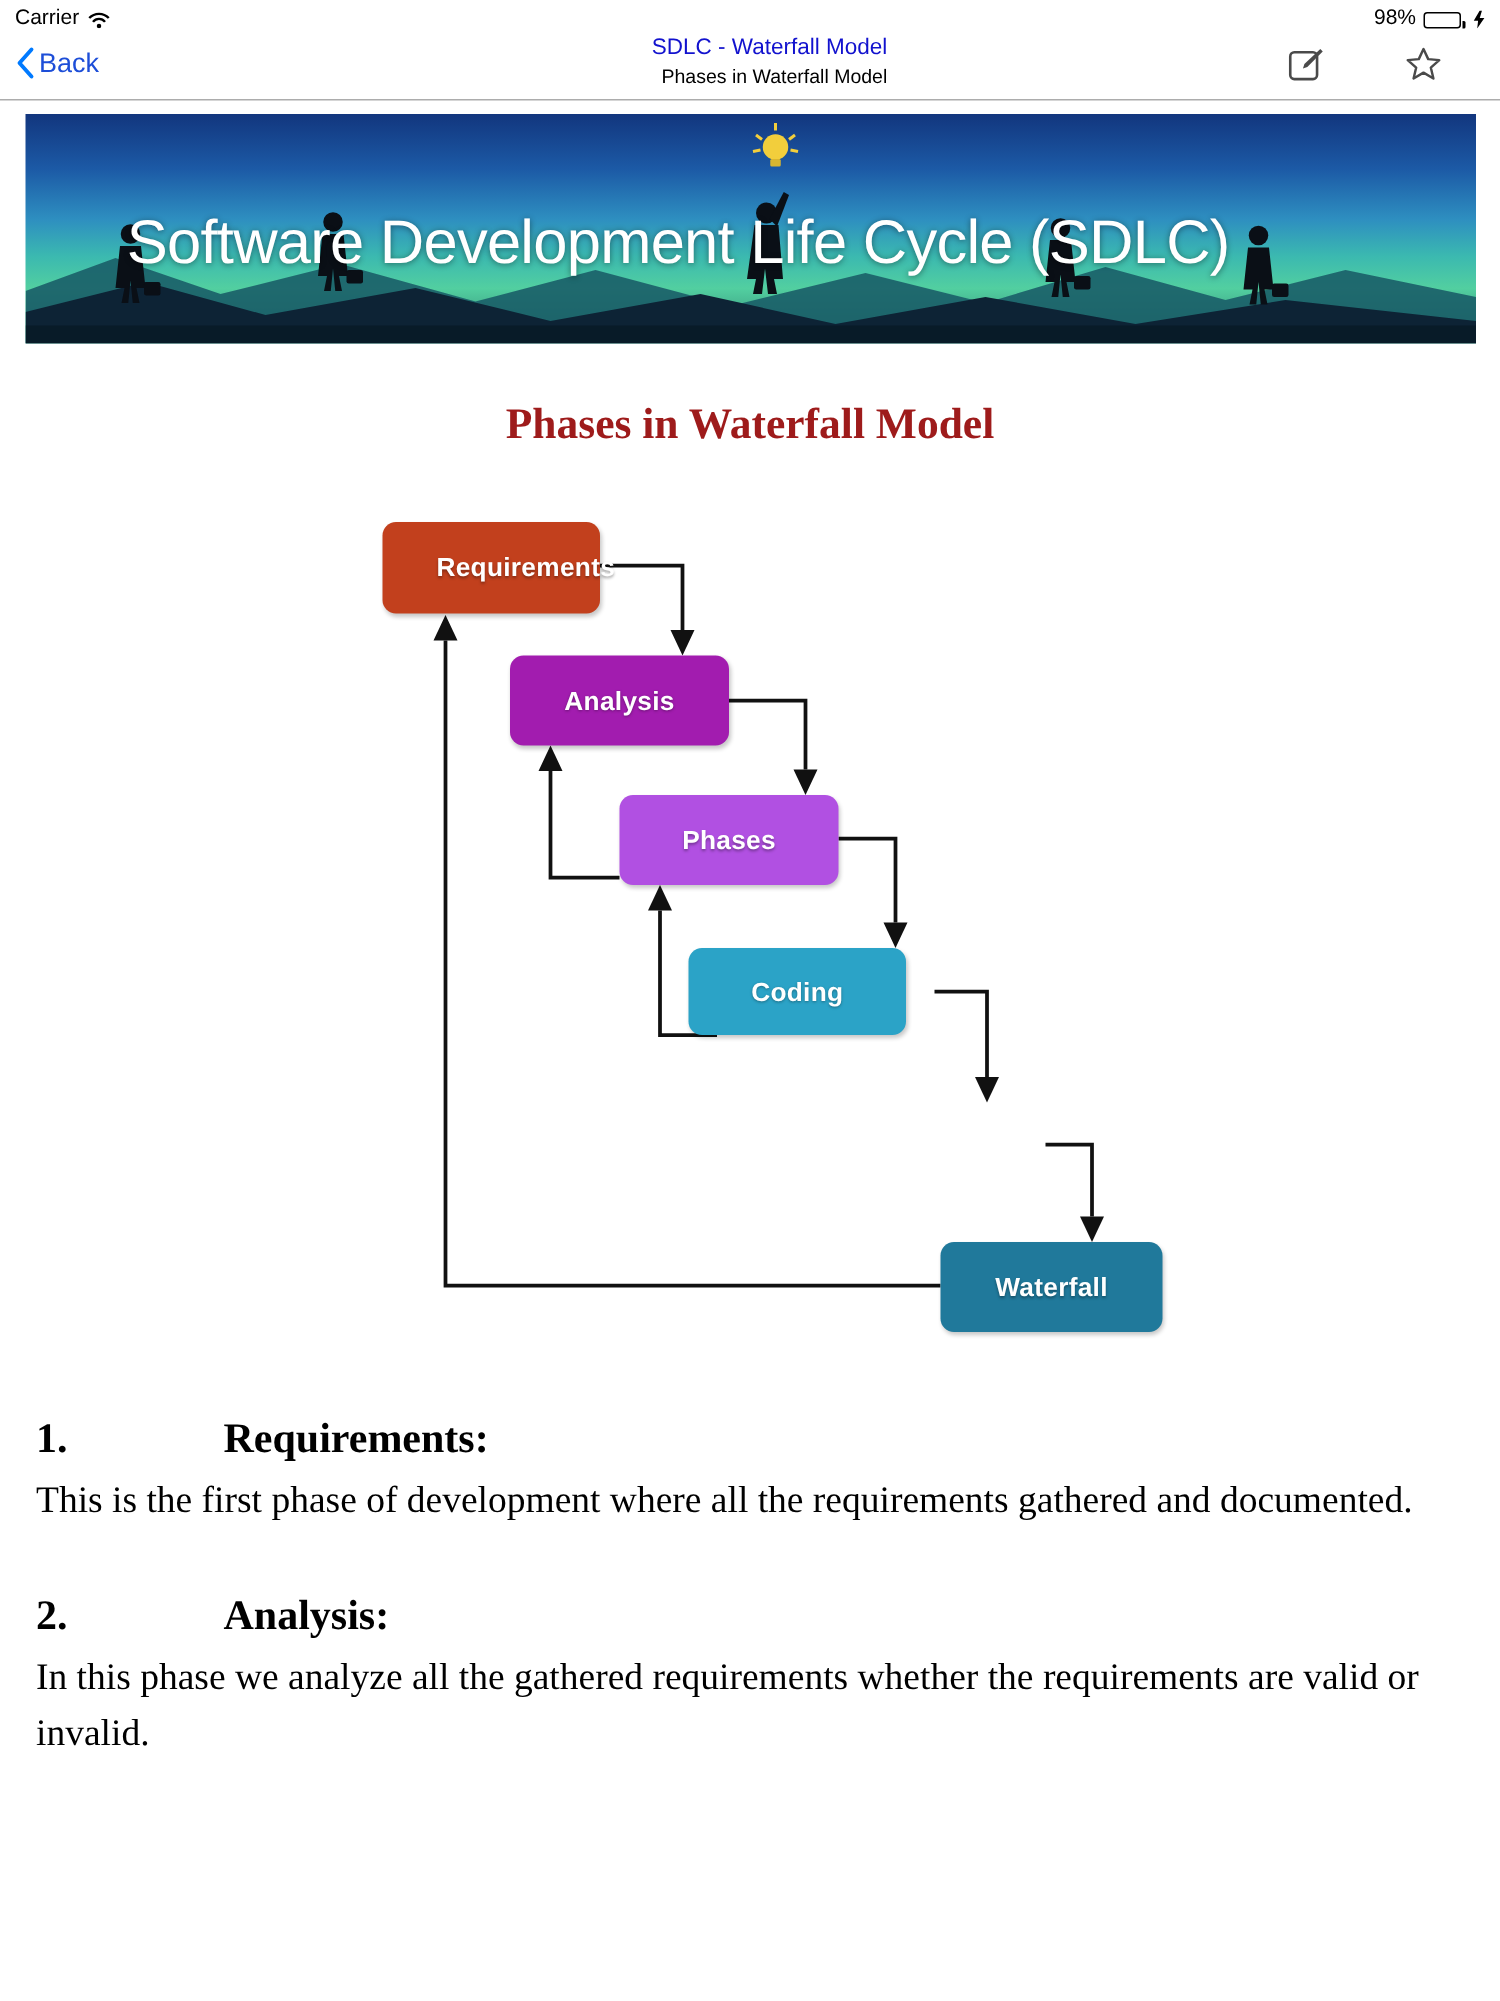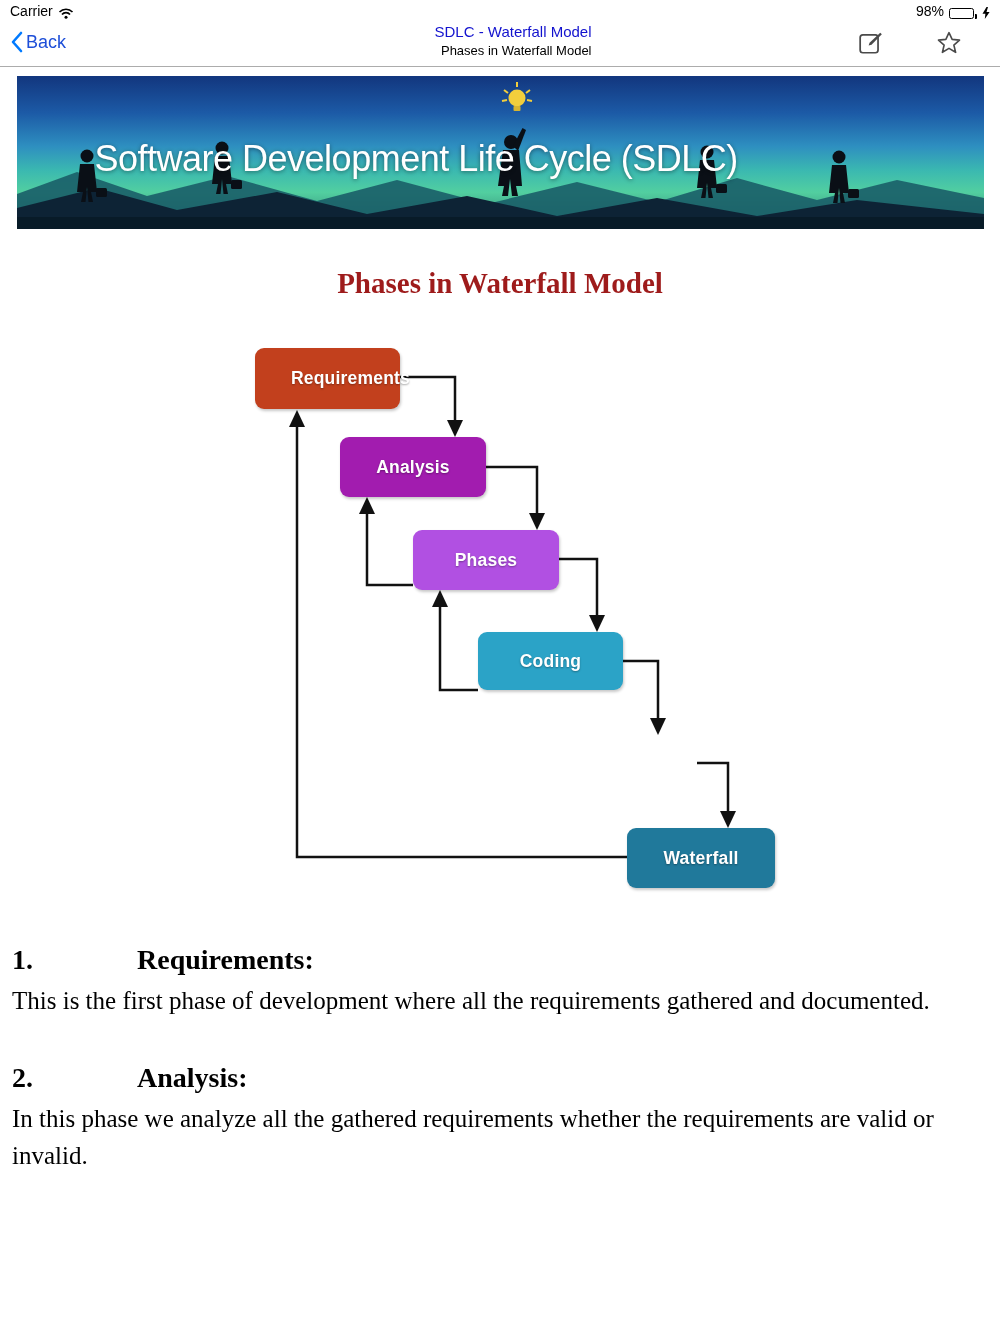--- a/index.html
+++ b/index.html
@@ -21,32 +21,32 @@
   .nav-titles { position:absolute; left:50%; transform:translateX(-50%); top:1px; text-align:right; white-space:nowrap;margin-left:13px; }
   .nav-title { font-size:15px; }
   .nav-sub { font-size:13px; color:#000; margin-top:3px; }
   .nav-actions { position:absolute; right:38px; top:8px; display:flex; gap:52px; }
   .nav-actions svg { display:block; }
 
   
   .banner { position:relative; width:967px; height:153px; margin:9px auto 0; overflow:hidden;
     background:linear-gradient(180deg,#12367E 0%, #1C5AA6 24%, #2E8FC0 46%, #3BB9B0 62%, #52CFA0 76%, #2E7D6E 100%); }
   .banner svg { position:absolute; inset:0; }
-  .banner-title { position:absolute; left:78px; top:62px; color:#fff; font-size:36px; letter-spacing:-0.5px; text-shadow:0 1px 4px rgba(0,0,0,.45); white-space:nowrap; }
+  .banner-title { position:absolute; left:68px; top:62px; color:#fff; font-size:41px; letter-spacing:-0.5px; text-shadow:0 1px 4px rgba(0,0,0,.45); white-space:nowrap; }
 
   
   .page-heading { margin-top:38px; text-align:center; font-family:"Liberation Serif", serif; font-weight:bold; font-size:29px; }
 
   
   .diagram { position:relative; width:1000px; height:580px; margin-top:30px; }
   .diagram .arrows { position:absolute; inset:0; }
   .node { position:absolute; display:flex; align-items:center; justify-content:center; color:#fff; font-weight:bold; font-size:17.5px; letter-spacing:.2px; border-radius:9px; text-shadow:0 1px 2px rgba(0,0,0,.35); box-shadow:1px 2px 3px rgba(0,0,0,.22); }
 
   
-  .sections { padding:0 12px; margin-top:34px; font-family:"Liberation Serif", serif; }
+  .sections { padding:0 24px; margin-top:34px; font-family:"Liberation Serif", serif; }
   .section { margin-bottom:42px; }
   .sec-head { font-size:28px; font-weight:bold; margin-bottom:6px; }
   .sec-num { display:inline-block; width:125px; }
   .sec-body { font-size:25px; line-height:1.5; max-width:950px; }
 </style>
 </head>
 <body>
 
 <div class="screen">
 
@@ -158,21 +158,21 @@
         <polygon points="650,388 666,388 658,405"></polygon>
         <polygon points="720,481 736,481 728,498"></polygon>
         <polygon points="359,184 375,184 367,167"></polygon>
         <polygon points="432,277 448,277 440,260"></polygon>
         <polygon points="289,97 305,97 297,80"></polygon>
       </g>
     </svg>
     <div class="node" style="left: 255px; top: 18px; width: 145px; height: 61px; background: rgb(194, 64, 29); padding-left: 46px;">Requirements</div>
     <div class="node" style="left: 340px; top: 107px; width: 146px; height: 60px; background: #a21caf;">Analysis</div>
     <div class="node" style="left: 413px; top: 200px; width: 146px; height: 60px; background: rgb(177, 80, 226);">Phases</div>
-    <div class="node" style="left: 478px; top: 302px; width: 145px; height: 58px; background: rgb(43, 163, 199);">Coding</div>
+    <div class="node" style="left: 459px; top: 302px; width: 145px; height: 58px; background: rgb(43, 163, 199);">Coding</div>
     <div class="node" style="left: 627px; top: 498px; width: 148px; height: 60px; background: rgb(32, 121, 155);">Waterfall</div>
   </div>
 
   <div class="sections">
     <div class="section">
       <div class="sec-head">
         <span class="sec-num">1.</span><span>Requirements:</span>
       </div>
       <div class="sec-body">This is the first phase of development where all the requirements gathered and documented.</div>
     </div>

